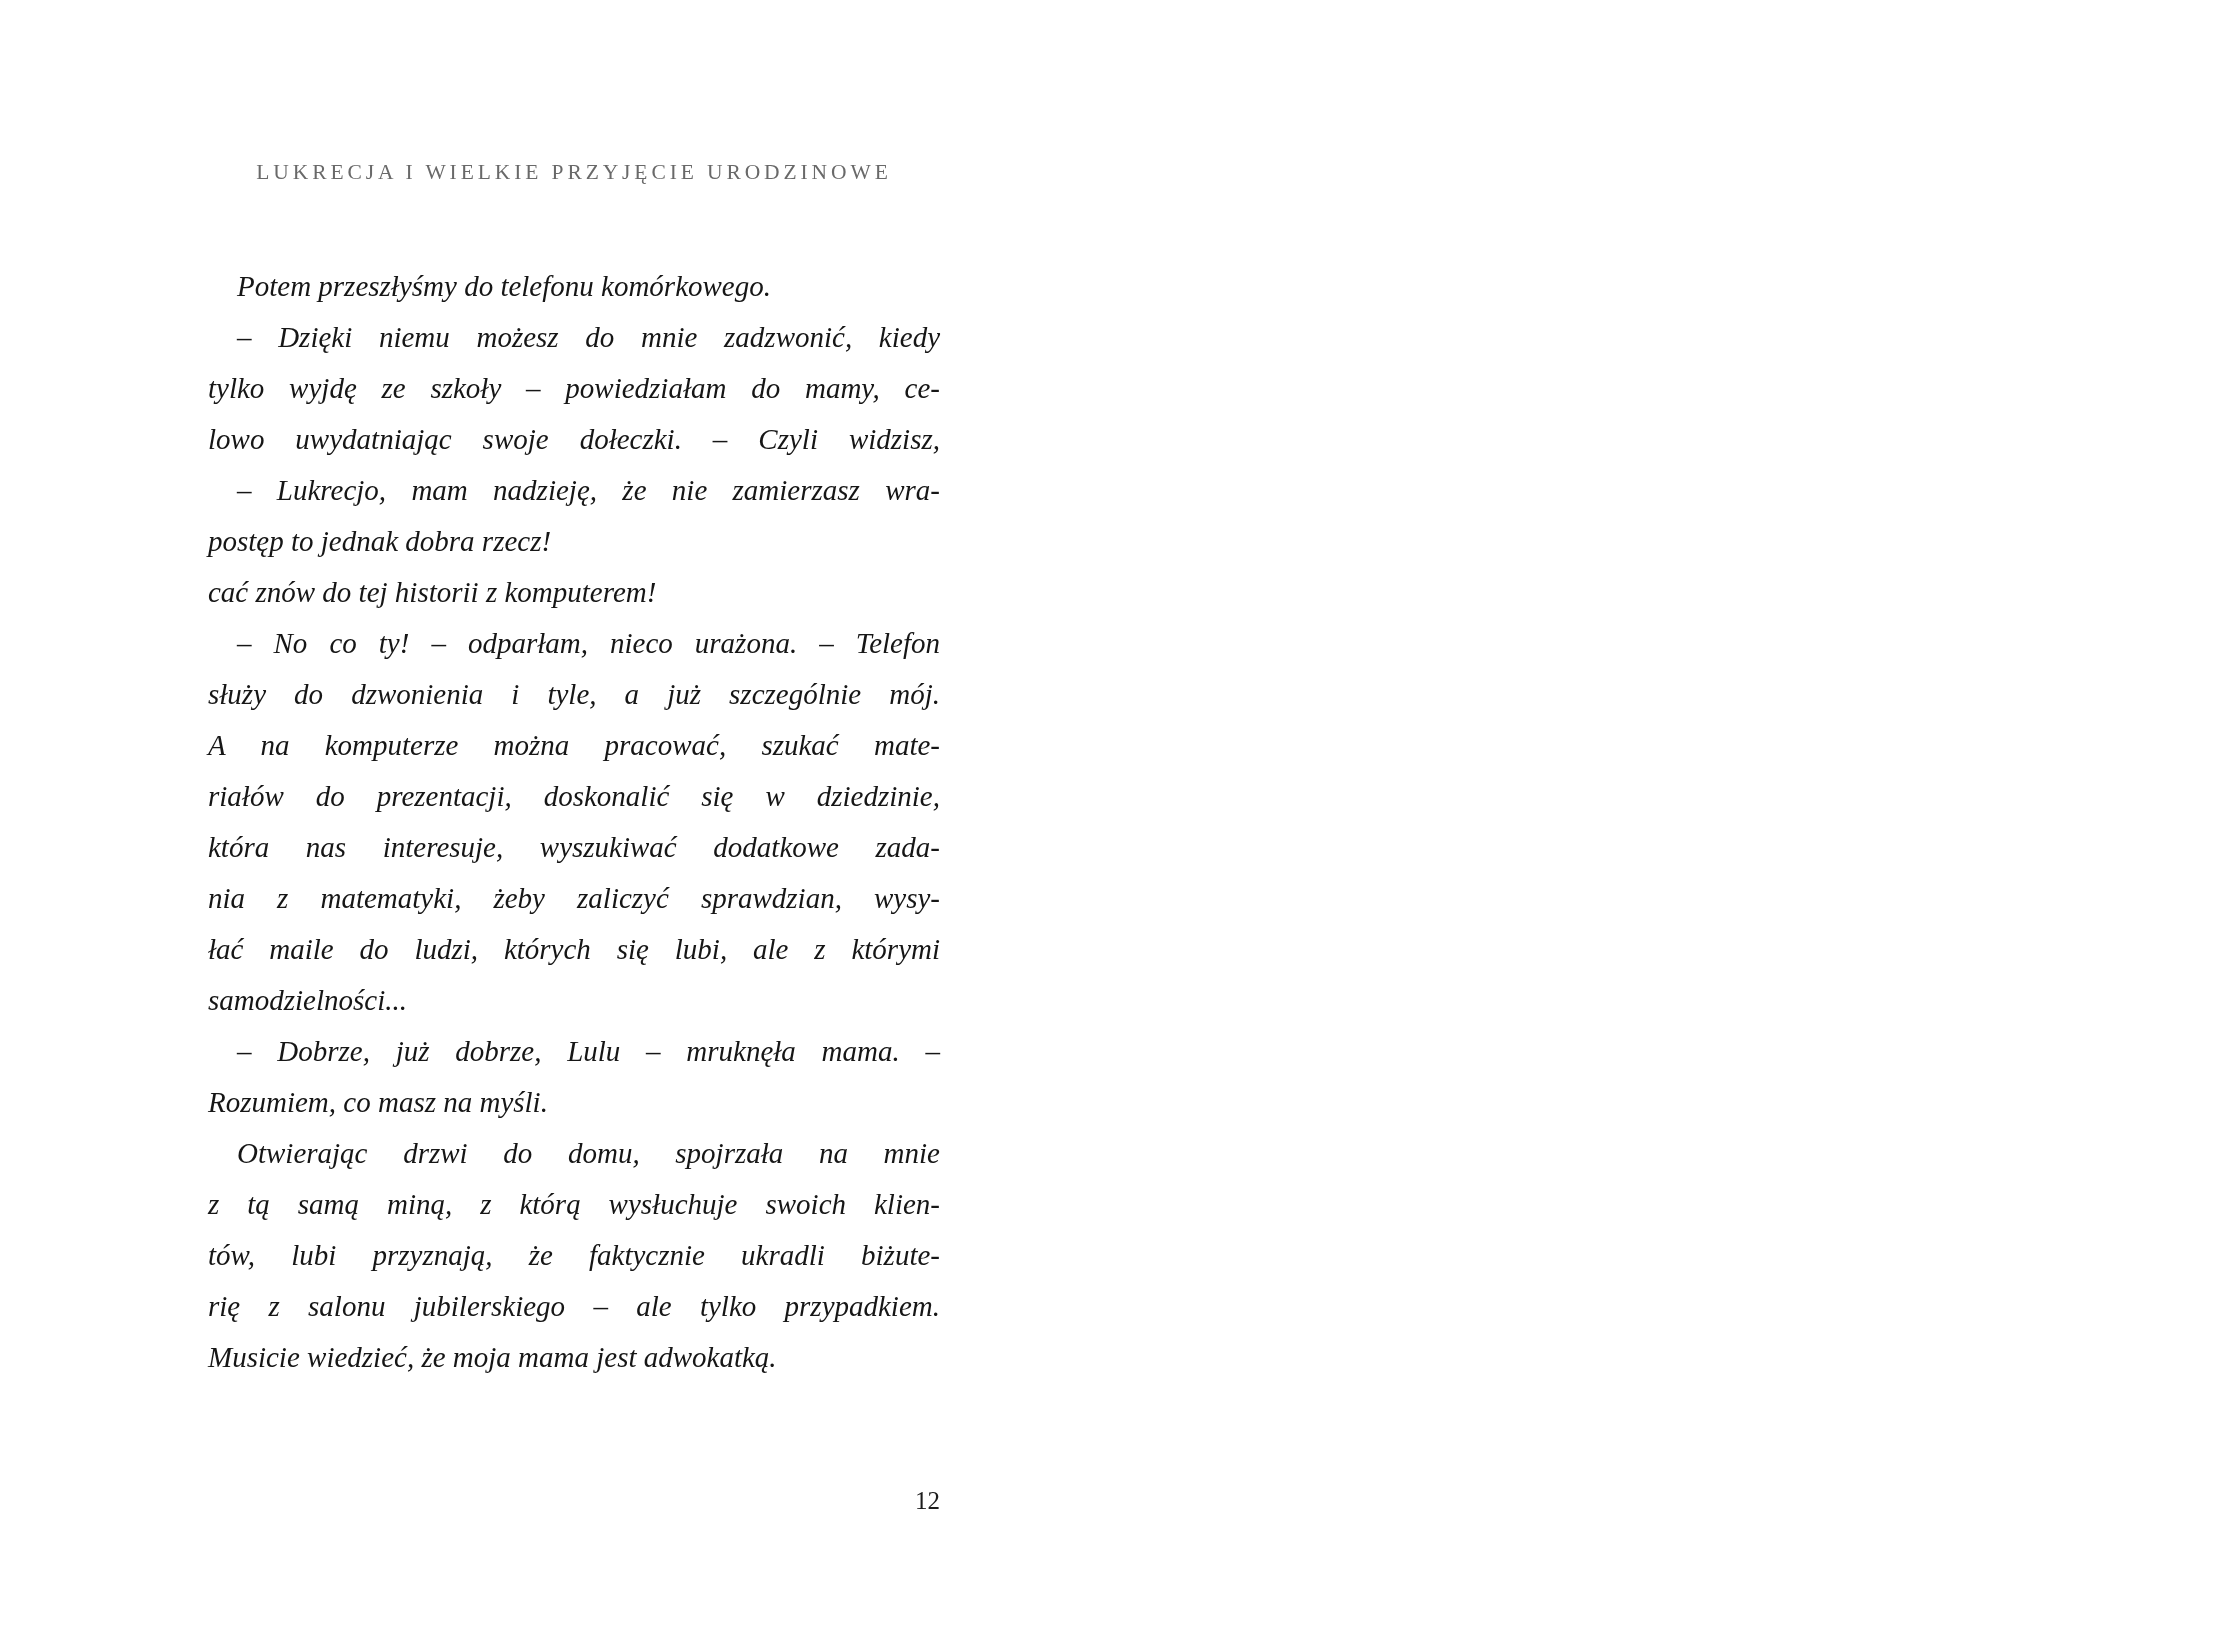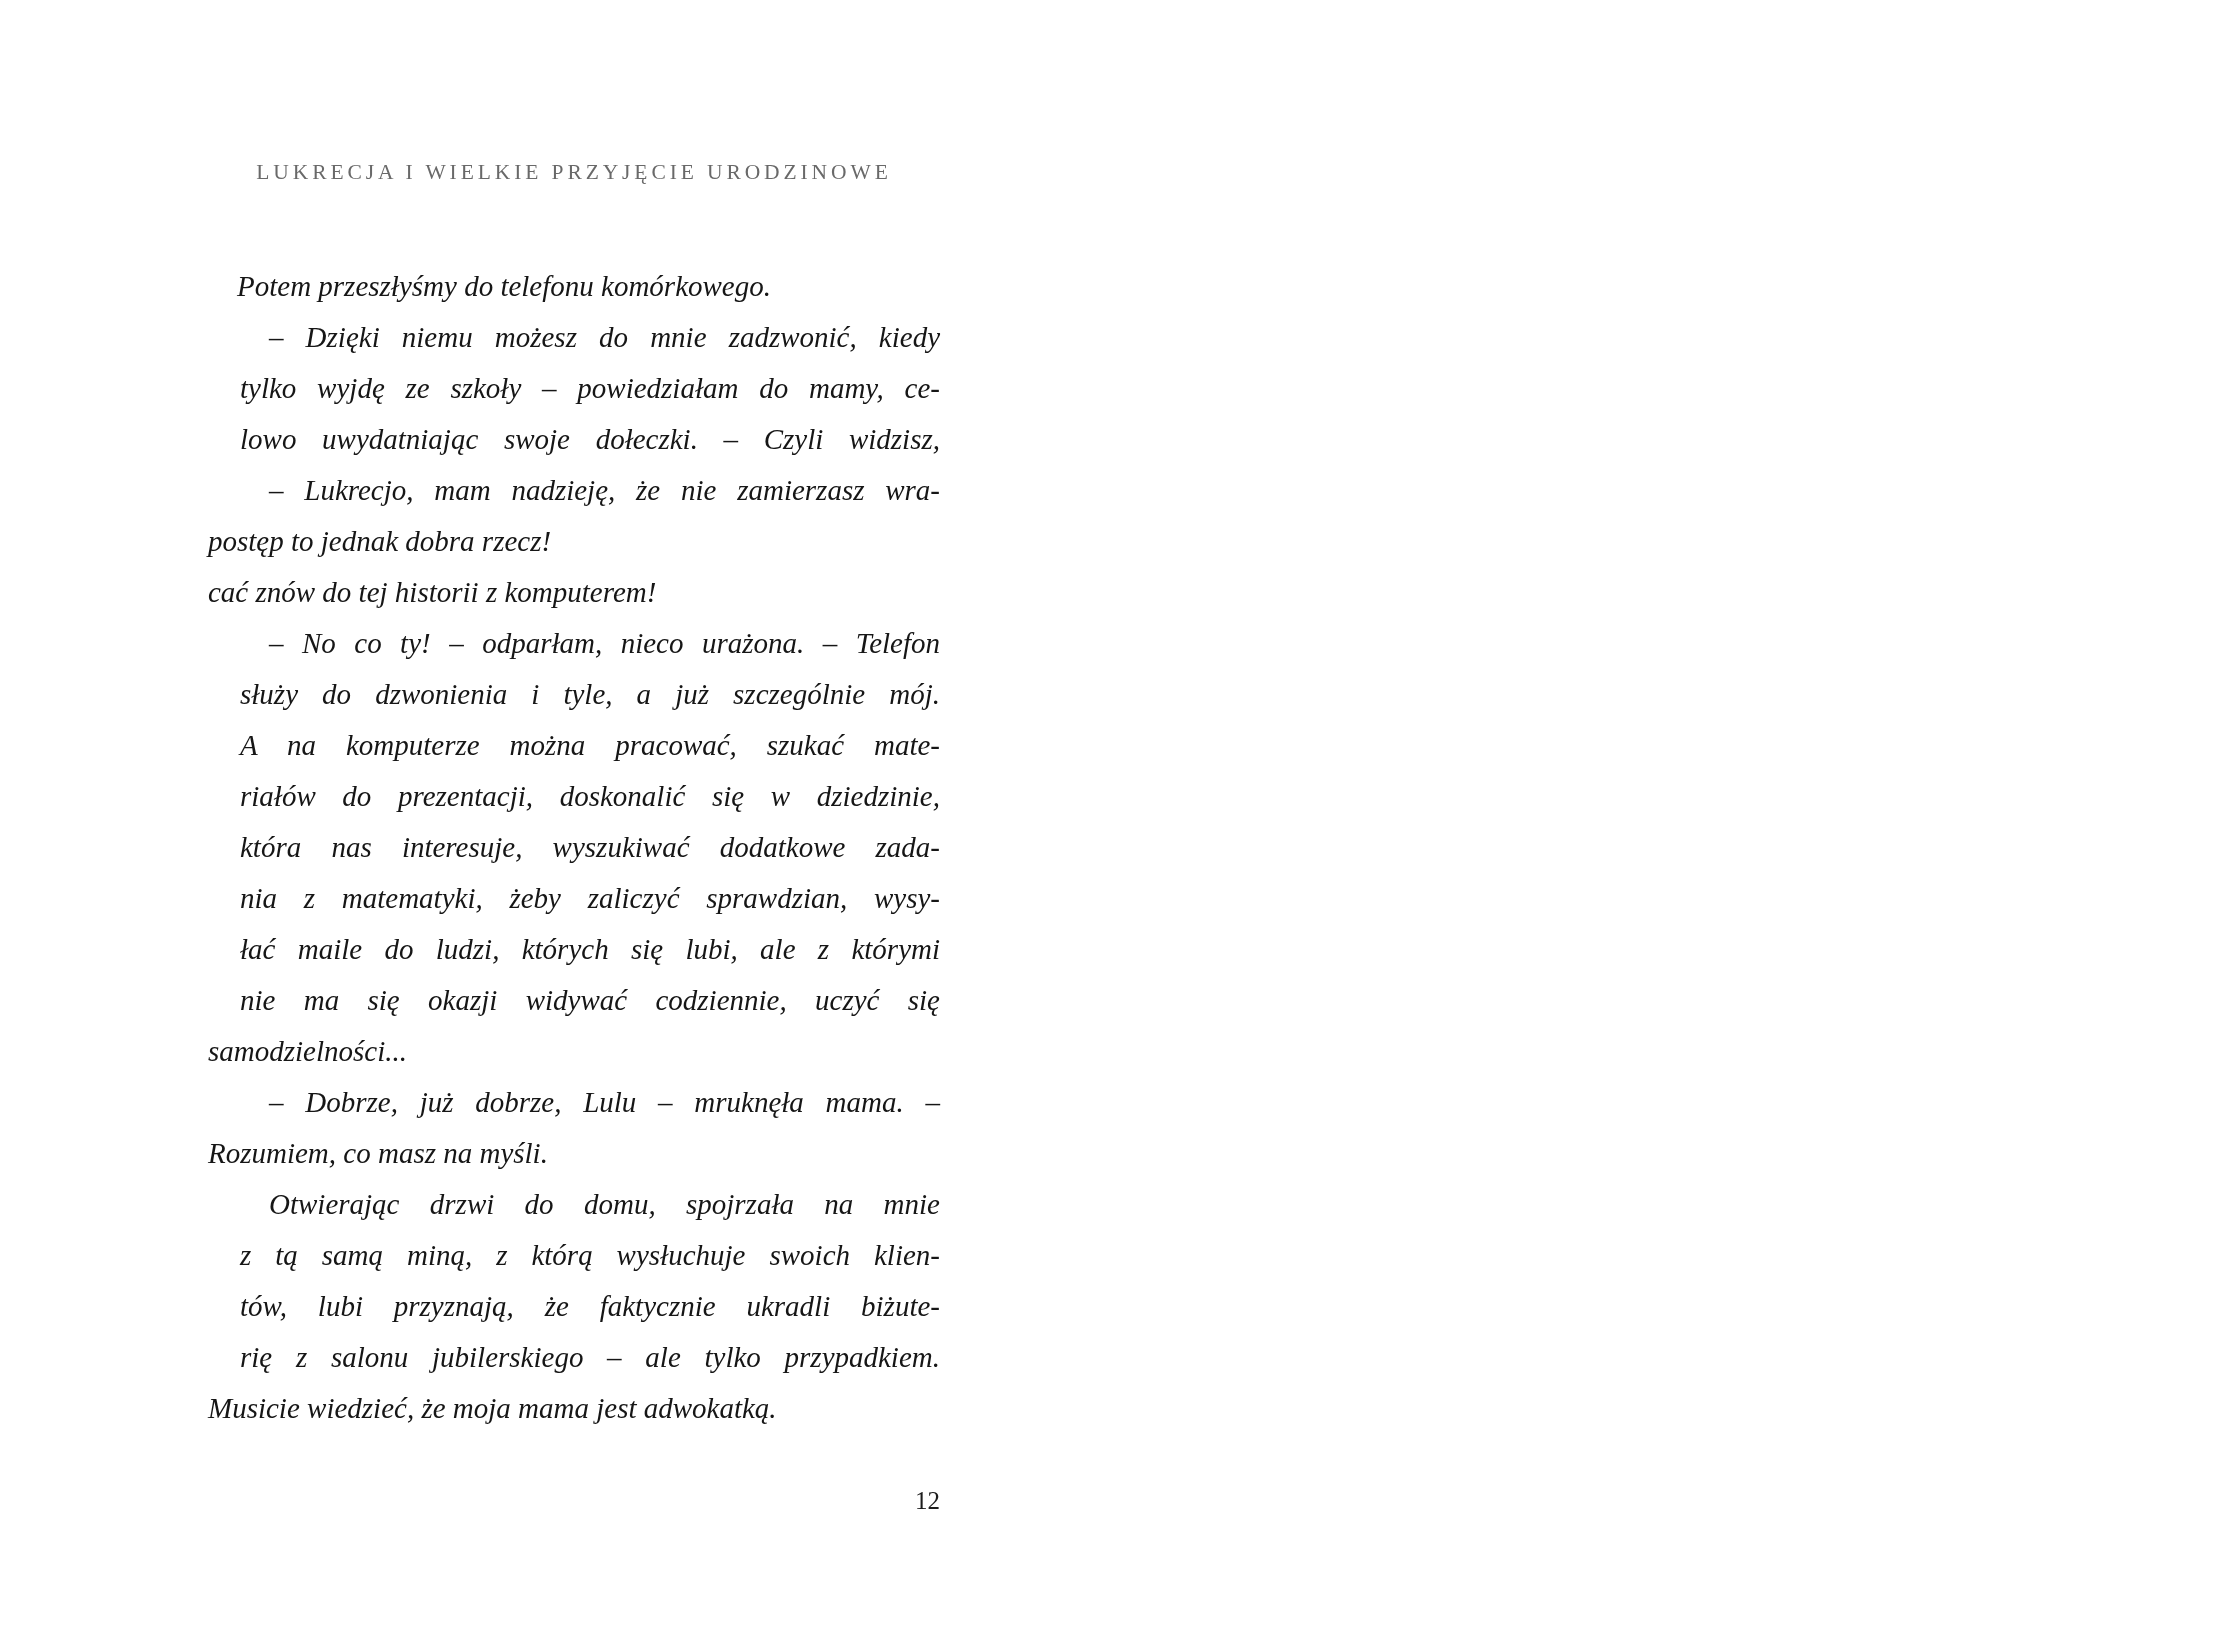--- a/index.html
+++ b/index.html
@@ -27,21 +27,21 @@
 
   .textcol {
     position:absolute; top:261px;
     font-size:29px; line-height:51px;
     color:#161616;
     font-style:italic;
   }
   .textcol.lcol { left:208px;  width:732px; }
 
   .line { height:51px; text-align:left; text-justify:inter-word; }
-  .line.j { text-align:justify; text-align-last:justify;margin-left:32px; }
+  .line.j { text-align:justify; text-align-last:justify; }
   .line.i { text-indent:29px; }
 
   .pagenum {
     position:absolute; top:1487px;
     font-size:25px; color:#1c1c1c;
     text-align:center;
   }
   .pagenum.lp { left:208px;  width:732px;text-align:right; }
 </style>
 </head>
@@ -57,21 +57,20 @@
       <div class="line j i">– Lukrecjo, mam nadzieję, że nie zamierzasz wra-</div>
       <div class="line">postęp to jednak dobra rzecz!</div>
       <div class="line">cać znów do tej historii z komputerem!</div>
       <div class="line j i">– No co ty! – odparłam, nieco urażona. – Telefon</div>
       <div class="line j">służy do dzwonienia i tyle, a już szczególnie mój.</div>
       <div class="line j">A na komputerze można pracować, szukać mate-</div>
       <div class="line j">riałów do prezentacji, doskonalić się w dziedzinie,</div>
       <div class="line j">która nas interesuje, wyszukiwać dodatkowe zada-</div>
       <div class="line j">nia z matematyki, żeby zaliczyć sprawdzian, wysy-</div>
       <div class="line j">łać maile do ludzi, których się lubi, ale z którymi</div>
-      <div class="line j">nie ma się okazji widywać codziennie, uczyć się</div>
       <div class="line">samodzielności...</div>
       <div class="line j i">– Dobrze, już dobrze, Lulu – mruknęła mama. –</div>
       <div class="line">Rozumiem, co masz na myśli.</div>
       <div class="line j i">Otwierając drzwi do domu, spojrzała na mnie</div>
       <div class="line j">z tą samą miną, z którą wysłuchuje swoich klien-</div>
       <div class="line j">tów, lubi przyznają, że faktycznie ukradli biżute-</div>
       <div class="line j">rię z salonu jubilerskiego – ale tylko przypadkiem.</div>
       <div class="line">Musicie wiedzieć, że moja mama jest adwokatką.</div>
     </div>
   <div class="pagenum lp">12</div>

